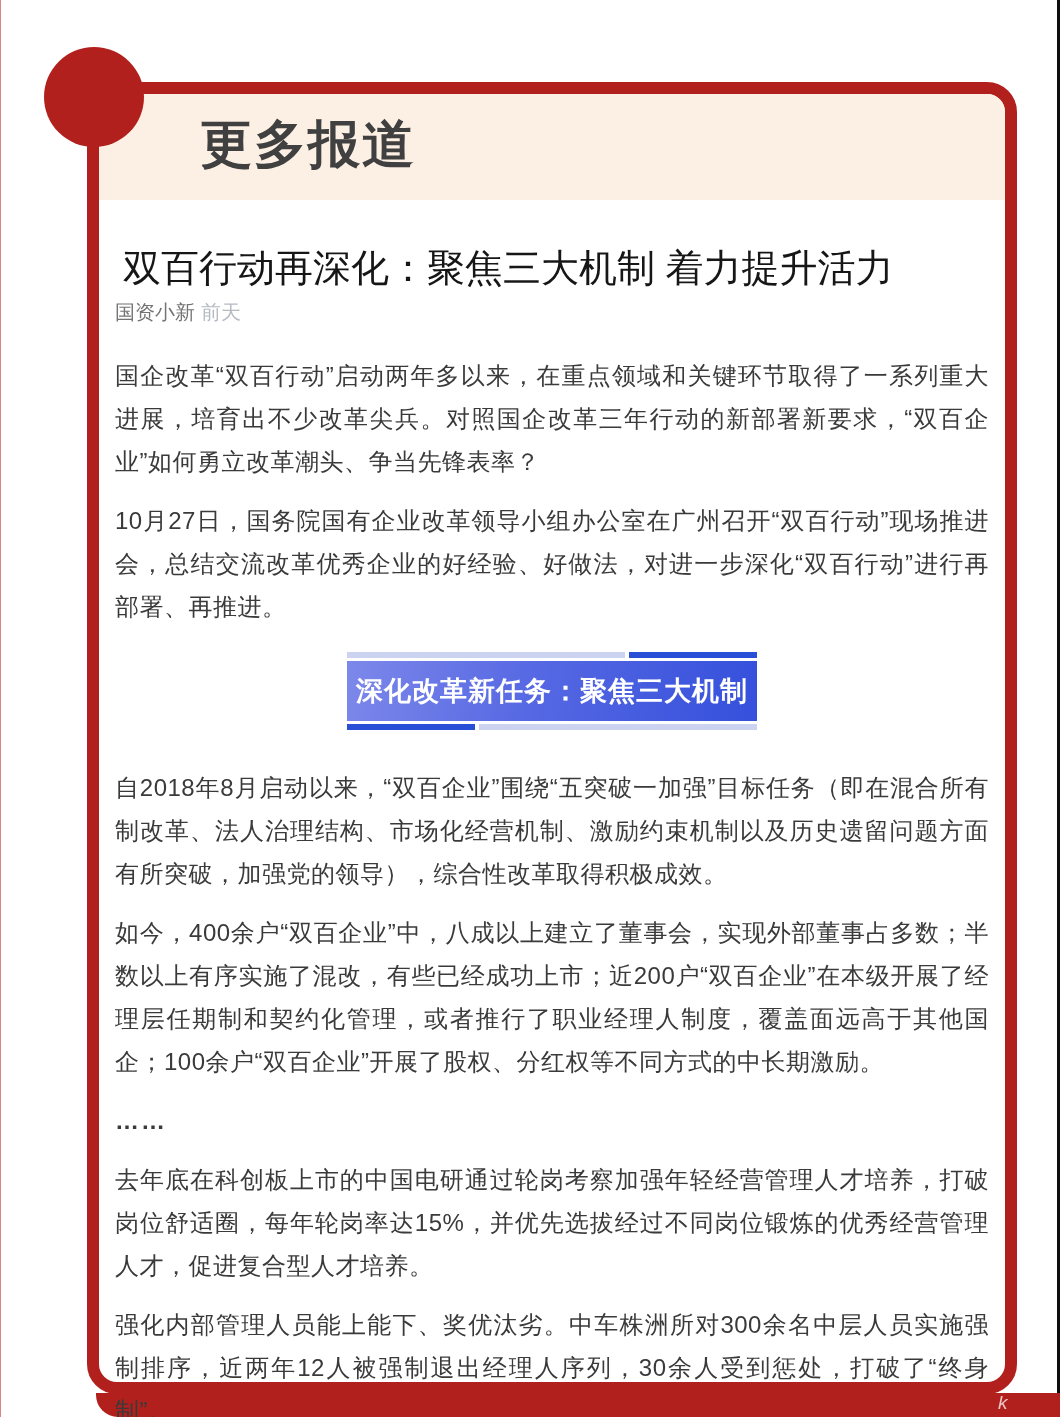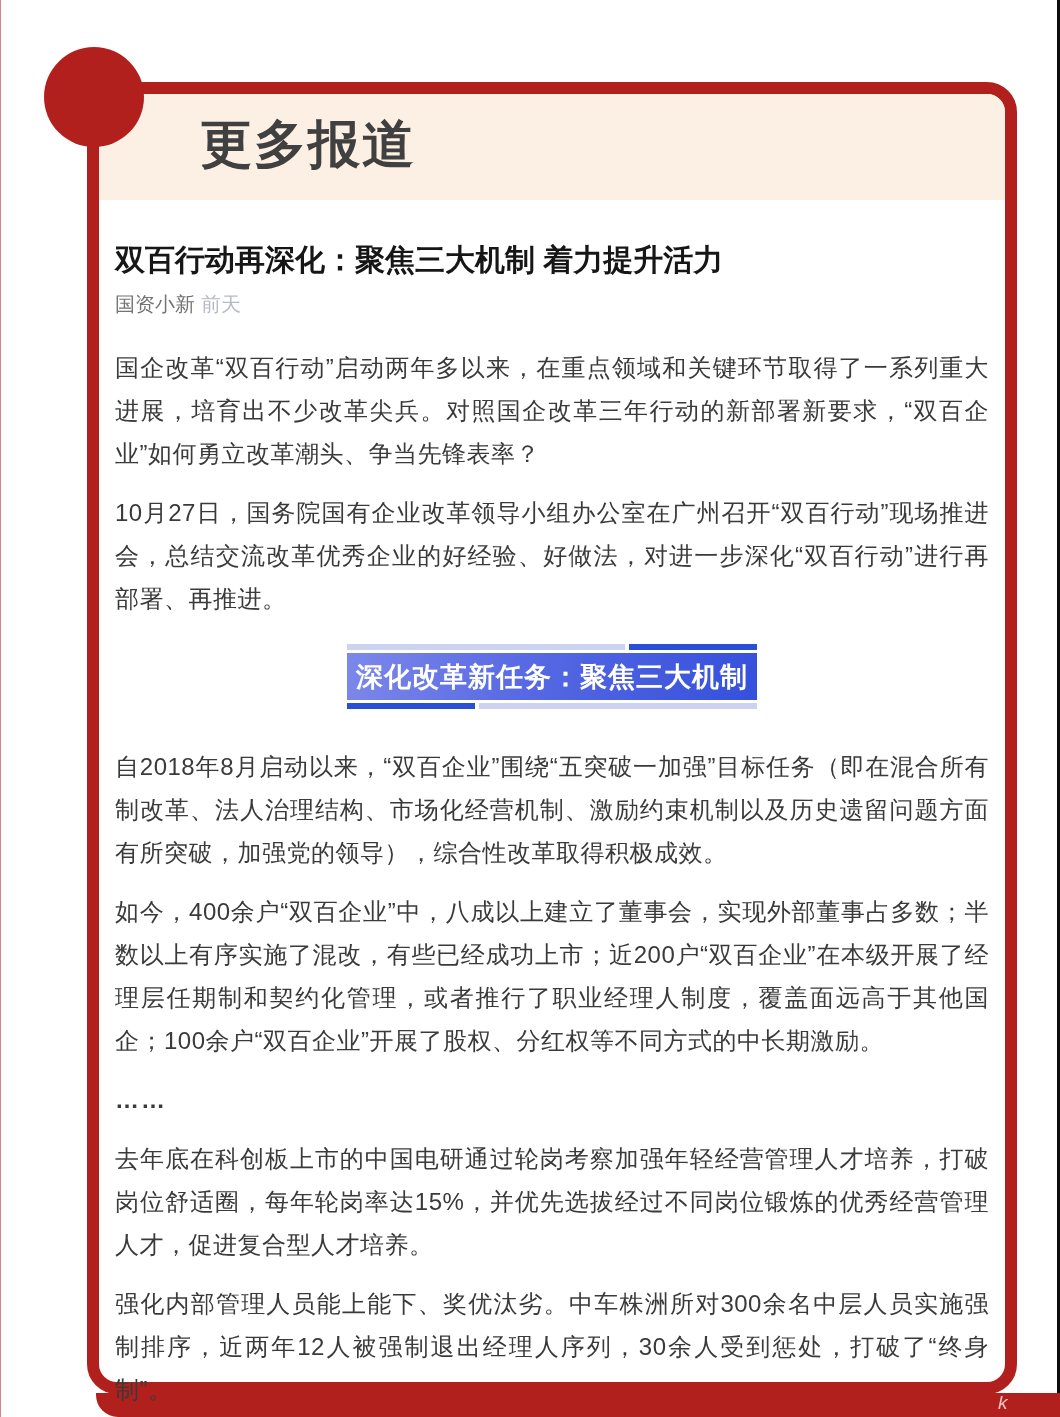--- a/index.html
+++ b/index.html
@@ -38,21 +38,21 @@
     position:absolute;left:101px;top:22px;
     font-size:52px;line-height:64px;font-weight:900;color:#404040;
     letter-spacing:2px;
   }
 
   
   .content{
     position:absolute;left:115px;top:200px;width:874px;padding-top:40px;
   }
   .article-title{
-    margin:0;font-size:30px;line-height:40px;font-weight:bold;color:#161616;
+    margin:8px;font-size:38px;line-height:40px;font-weight:normal;color:#161616;
   }
   .byline{margin-top:12px;font-size:20px;line-height:24px;}
   .byline .author{color:#737373;}
   .byline .time{color:#b6bac3;margin-left:6px;}
 
   .content p{
     margin:16px 0;font-size:24px;line-height:43px;color:#3a3a3a;
     text-align:justify;letter-spacing:.5px;
   }
   .content p.first-para{margin-top:30px;}
@@ -62,21 +62,21 @@
   .banner-wrap{width:410px;margin:24px auto 36px auto;}
   .accent-line{height:6px;display:flex;}
   .accent-line .seg-light{background:#ccd3f1;}
   .accent-line .seg-dark{background:#2a4fd7;}
   .accent-line .seg-gap{background:#ffffff;width:4px;}
   .accent-top .seg-light{width:278px;}
   .accent-top .seg-dark{flex:1;}
   .accent-bottom .seg-dark{width:128px;}
   .accent-bottom .seg-light{flex:1;}
   .banner-box{
-    margin:3px 0;height:47px;display:flex;align-items:center;justify-content:center;
+    margin:3px 0;height:60px;display:flex;align-items:center;justify-content:center;
     background:linear-gradient(100deg,#7d88ea 0%,#5668e3 45%,#3550dc 100%);
     color:#ffffff;font-size:27px;font-weight:bold;letter-spacing:1px;
   }
 </style>
 </head>
 <body>
 
 <div class="edge-left"></div>
 <div class="edge-right"></div>
 

